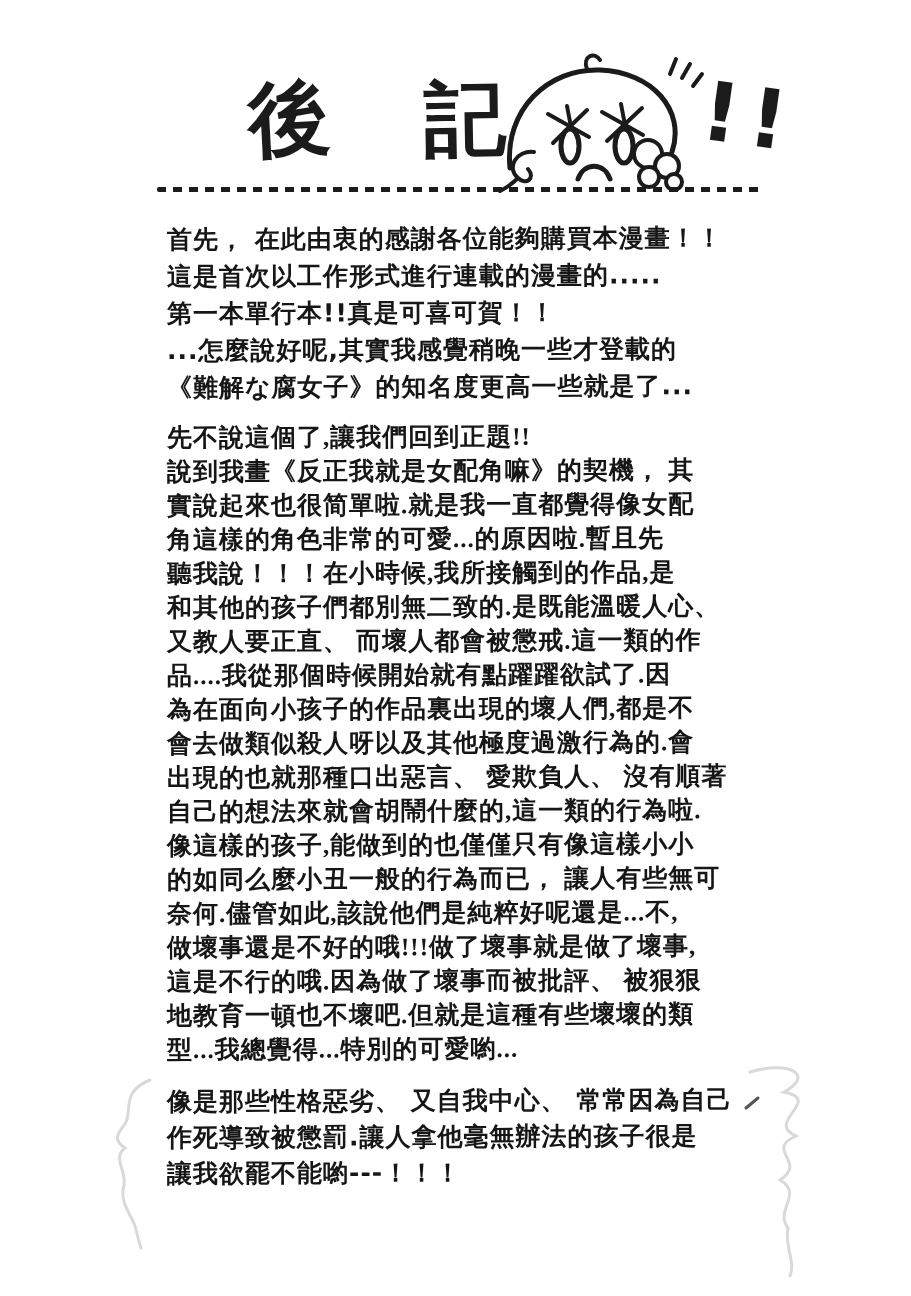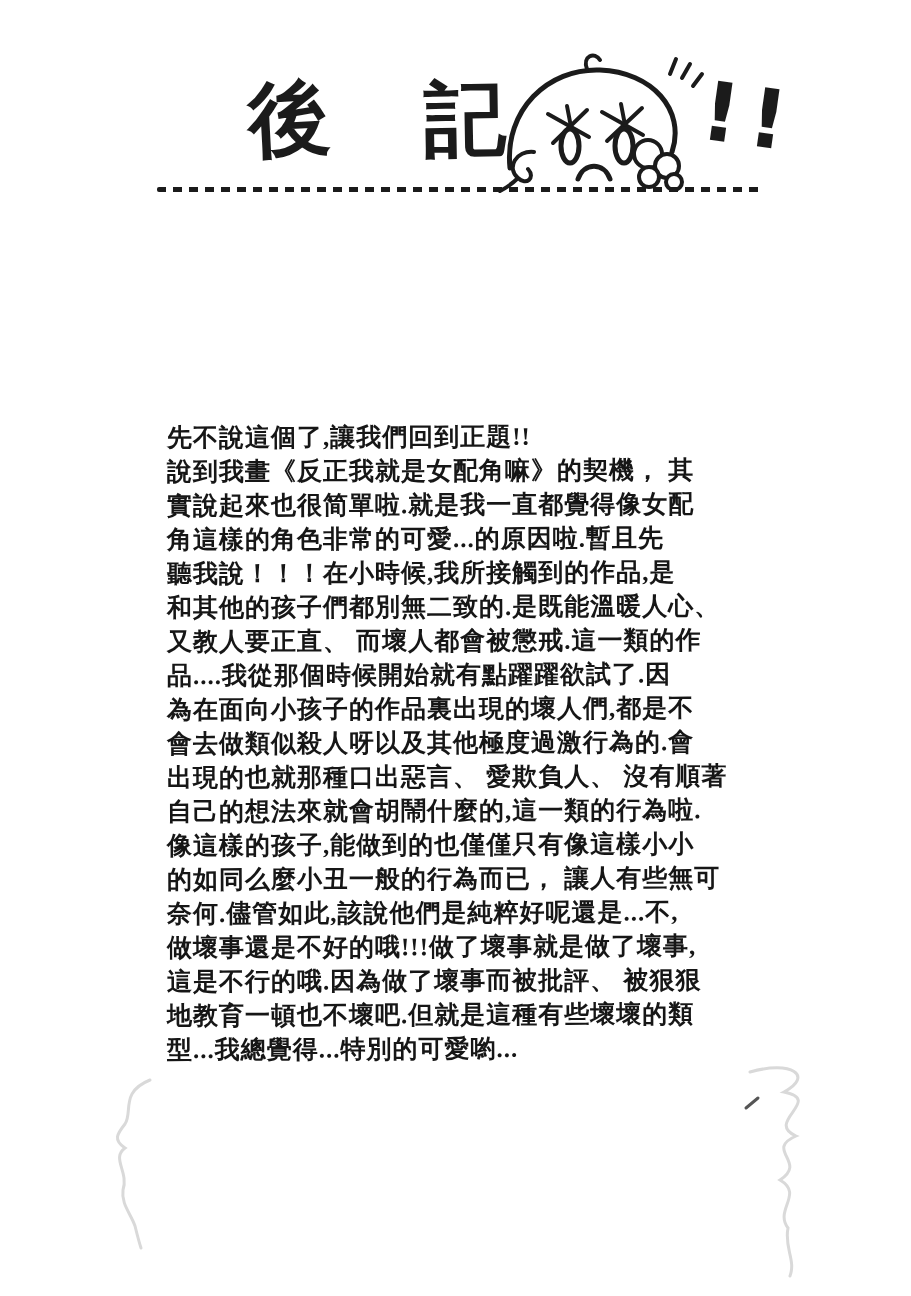--- a/index.html
+++ b/index.html
@@ -93,20 +93,27 @@
       <circle cx="182" cy="134" r="8" fill="#fff"></circle>
     </g>
 
     <path d="M42,104 C24,102 14,120 26,130 C34,138 44,130 36,121 M26,130 C20,136 14,140 8,143" stroke-width="4"></path>
   </svg>
 
   <div class="bang">!!</div>
 
   <div class="dashed-divider"></div>
 
+  <div class="para para-1">
+      <div class="line">首先， 在此由衷的感謝各位能夠購買本漫畫！！</div>
+      <div class="line">這是首次以工作形式進行連載的漫畫的.....</div>
+      <div class="line">第一本單行本!!真是可喜可賀！！</div>
+      <div class="line">...怎麼說好呢,其實我感覺稍晚一些才登載的</div>
+      <div class="line">《難解な腐女子》的知名度更高一些就是了...</div>
+    </div>
   <div class="para para-2">
       <div class="line">先不說這個了,讓我們回到正題!!</div>
       <div class="line">說到我畫《反正我就是女配角嘛》的契機， 其</div>
       <div class="line">實說起來也很简單啦.就是我一直都覺得像女配</div>
       <div class="line">角這樣的角色非常的可愛...的原因啦.暫且先</div>
       <div class="line">聽我說！！！在小時候,我所接觸到的作品,是</div>
       <div class="line">和其他的孩子們都別無二致的.是既能溫暖人心、</div>
       <div class="line">又教人要正直、 而壞人都會被懲戒.這一類的作</div>
       <div class="line">品....我從那個時候開始就有點躍躍欲試了.因</div>
       <div class="line">為在面向小孩子的作品裏出現的壞人們,都是不</div>
@@ -114,20 +121,25 @@
       <div class="line">出現的也就那種口出惡言、 愛欺負人、 沒有順著</div>
       <div class="line">自己的想法來就會胡鬧什麼的,這一類的行為啦.</div>
       <div class="line">像這樣的孩子,能做到的也僅僅只有像這樣小小</div>
       <div class="line">的如同么麼小丑一般的行為而已， 讓人有些無可</div>
       <div class="line">奈何.儘管如此,該說他們是純粹好呢還是...不,</div>
       <div class="line">做壞事還是不好的哦!!!做了壞事就是做了壞事,</div>
       <div class="line">這是不行的哦.因為做了壞事而被批評、 被狠狠</div>
       <div class="line">地教育一頓也不壞吧.但就是這種有些壞壞的類</div>
       <div class="line">型...我總覺得...特別的可愛喲...</div>
     </div>
+  <div class="para para-3">
+      <div class="line">像是那些性格惡劣、 又自我中心、 常常因為自己</div>
+      <div class="line">作死導致被懲罰.讓人拿他毫無辦法的孩子很是</div>
+      <div class="line">讓我欲罷不能喲---！！！</div>
+    </div>
 
   <svg class="squiggle squiggle-left" viewBox="0 0 70 190" fill="none" stroke="#d9d9d9" stroke-width="3" stroke-linecap="round">
     <path d="M55,8 C25,20 38,40 30,52 C22,62 18,68 30,76 C16,86 34,100 28,118 C26,132 36,142 40,154 C42,162 44,170 46,176"></path>
   </svg>
   <svg class="squiggle squiggle-right" viewBox="0 0 130 250" fill="none" stroke="#d9d9d9" stroke-width="3" stroke-linecap="round">
     <path d="M8,14 C50,2 72,18 42,34 C82,42 22,64 54,78 C22,92 66,104 38,122 C62,136 32,152 46,170 C42,190 54,202 48,218"></path>
     <path d="M4,50 L16,40" stroke="#555" stroke-width="3"></path>
   </svg>
 
 </div>

